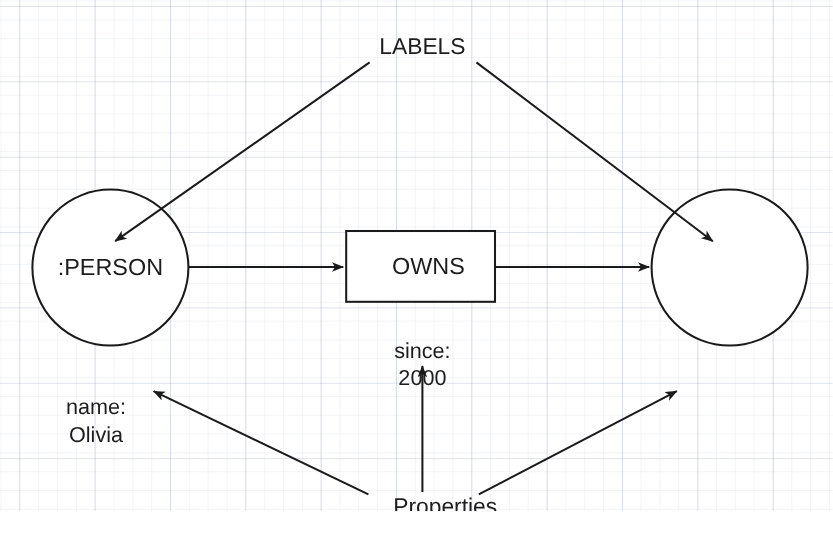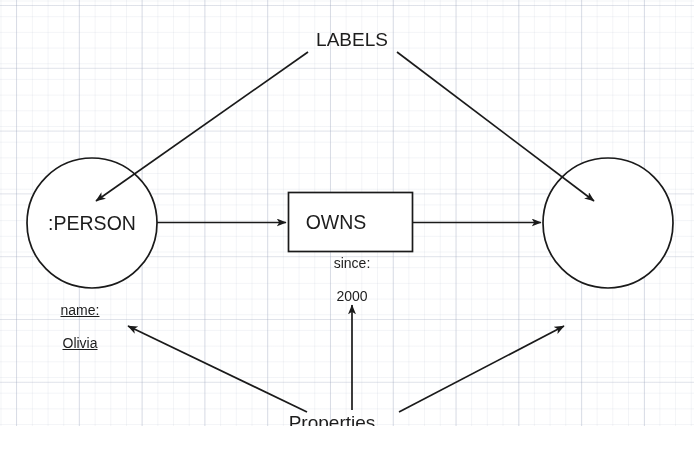--- a/index.html
+++ b/index.html
@@ -48,21 +48,21 @@
     color: #1d1d1d;
     font-family: "Liberation Sans", sans-serif;
     font-size: 19px;
     line-height: 24px;
     text-align: center;
     white-space: pre-line;
     transform: translate(-50%, -50%);
     user-select: none;
   }
   .node-text { font-size: 19.5px; }
-  .prop-text { font-size: 14px; line-height: 33px; }
+  .prop-text { font-size: 18px; line-height: 23px; margin-top: 24px; }
   .group-text { font-size: 19px; }
 </style>
 </head>
 <body>
 
 <div id="canvas">
 
   <svg class="layer" viewBox="0 0 694 452">
     <defs>
       <marker id="arrow" markerWidth="11" markerHeight="11" refX="9.4" refY="4.0" orient="auto" markerUnits="userSpaceOnUse">
@@ -82,25 +82,25 @@
 
     <line class="edge" x1="307" y1="412" x2="128" y2="326" marker-end="url(#arrow)"></line>
     <line class="edge" x1="352" y1="410" x2="352" y2="305" marker-end="url(#arrow)"></line>
     <line class="edge" x1="399" y1="412" x2="564" y2="326" marker-end="url(#arrow)"></line>
   </svg>
 
   <div class="lbl group-text" style="left:352px; top:40px;">LABELS</div>
 
   <div class="lbl node-text" style="left:92px; top:223px;text-align:right;">:PERSON</div>
 
-  <div class="lbl node-text" style="left:336px; top:222px;">OWNS</div>
+  <div class="lbl node-text" style="left:357px; top:222px;">OWNS</div>
 
 
-  <div class="lbl prop-text" style="left:80px; top:327px;text-decoration:underline;">name:
+  <div class="lbl prop-text" style="left:80px; top:327px;">name:
 Olivia</div>
 
   <div class="lbl prop-text" style="left:352px; top:280px;">since:
 2000</div>
 
 
-  <div class="lbl group-text" style="left:332px; top:423px;">Properties</div>
+  <div class="lbl group-text" style="left:371px; top:423px;">Properties</div>
 
 </div>
 
 </body></html>

